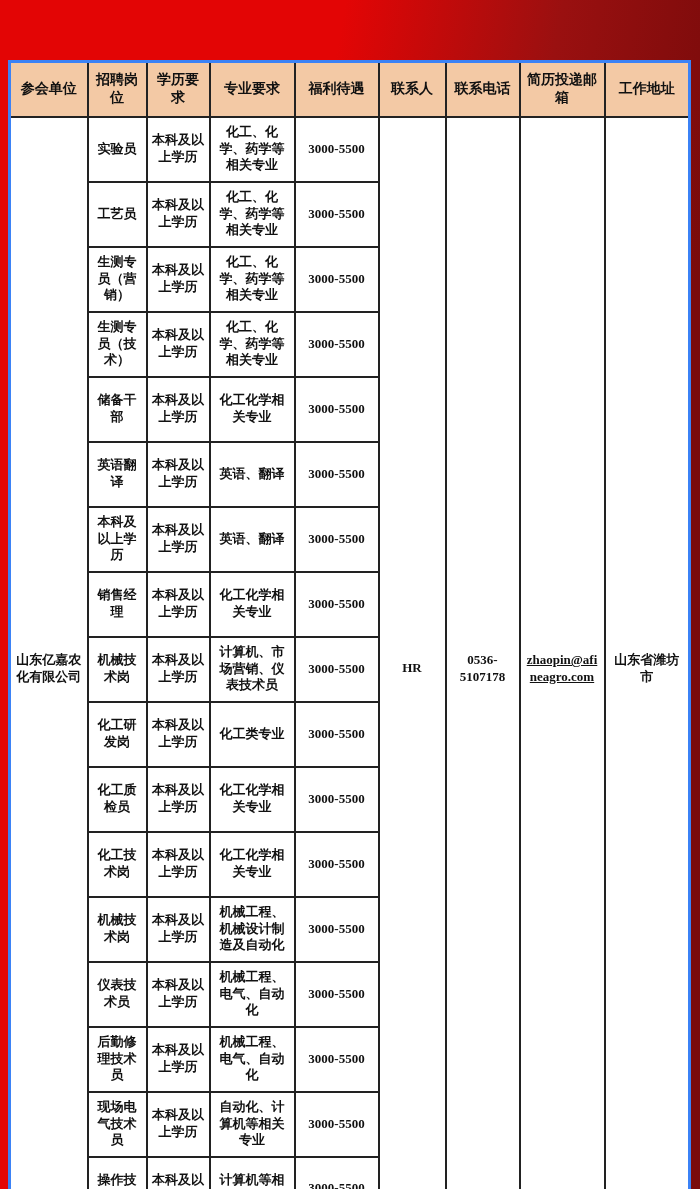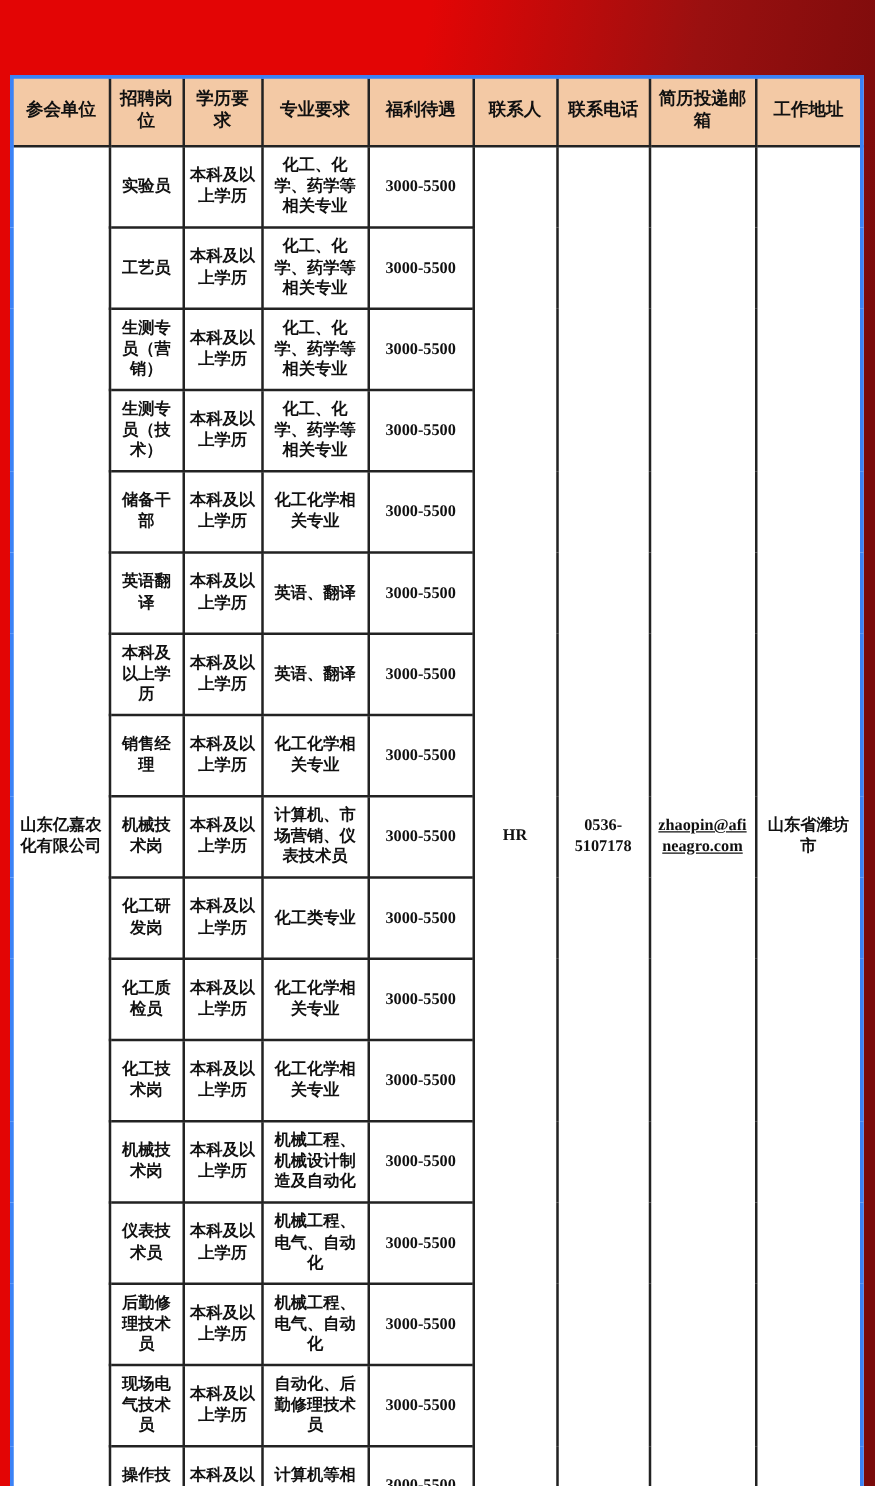--- a/index.html
+++ b/index.html
@@ -159,21 +159,21 @@
       </tr>
       <tr>
         <td>后勤修理技术员</td>
         <td>本科及以上学历</td>
         <td>机械工程、电气、自动化</td>
         <td class="salary-cell">3000-5500</td>
       </tr>
       <tr>
         <td>现场电气技术员</td>
         <td>本科及以上学历</td>
-        <td>自动化、后勤修理技术员</td>
+        <td>自动化、计算机等相关专业</td>
         <td class="salary-cell">3000-5500</td>
       </tr>
       <tr>
         <td>操作技术员</td>
         <td>本科及以上学历</td>
         <td>计算机等相关专业</td>
         <td class="salary-cell">3000-5500</td>
       </tr>
     </tbody>
 </table>

